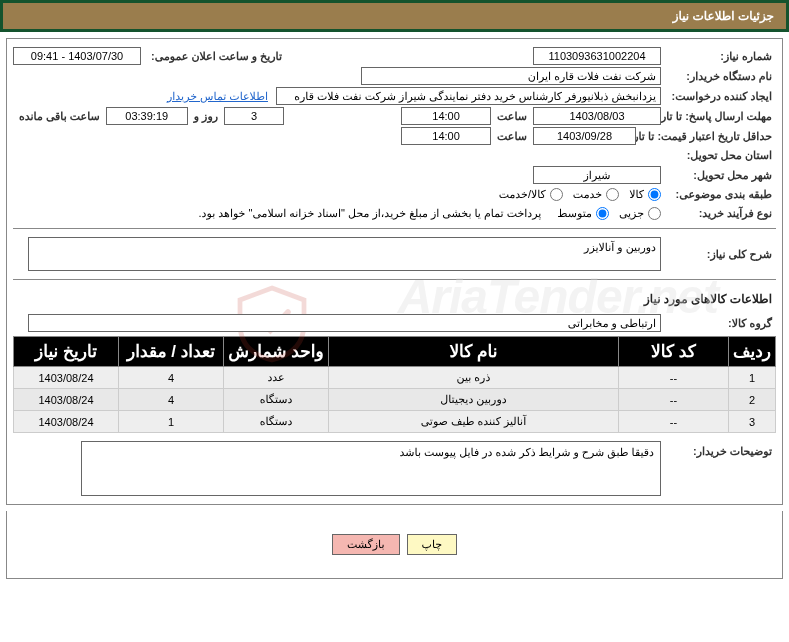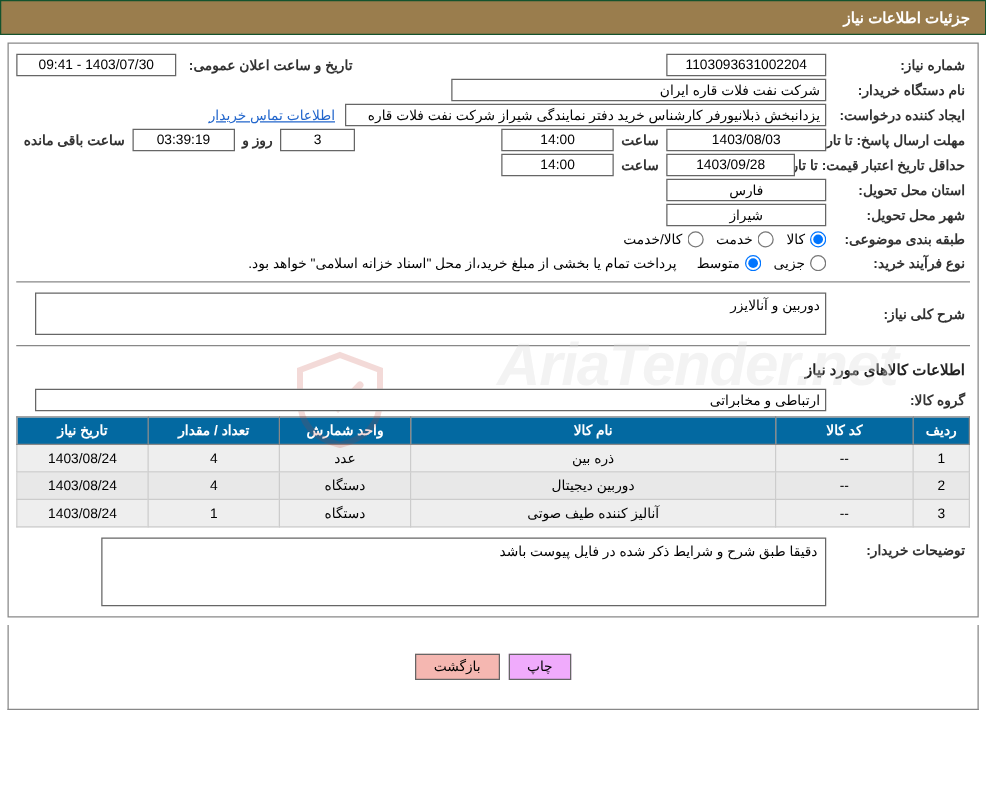--- a/index.html
+++ b/index.html
@@ -11,21 +11,21 @@
   direction: rtl;
   position: relative;
 }
 .header-bar {
   background: #8a6d3b;
   background: #9a7d4d;
   color: #fff;
   padding: 6px 12px;
   font-weight: bold;
   font-size: 12px;
-  border: 1px solid #14532d;
+  border: 3px solid #14532d;
 }
 .main-box {
   border: 1px solid #888;
   margin: 6px 6px 6px 6px;
   padding: 6px 6px 6px 6px;
   position: relative;
 }
 .watermark {
   position: absolute;
   top: 230px;
@@ -86,24 +86,24 @@
 .radio-item { display: inline-flex; align-items: flex-start; margin-left: 10px; }
 .radio-item input { margin-left: 4px; }
 .divider { border: none; border-top: 1px solid #888; margin: 6px 0; }
 .section-title { font-weight: bold; font-size: 12px; padding: 6px 4px; color: #222; }
 table.items {
   width: 100%;
   border-collapse: collapse;
   margin-top: 4px;
 }
 table.items th {
-  background: #0369a1;
+  background: #000000;
   color: #fff;
   padding: 4px;
-  font-size: 11px;
+  font-size: 17px;
   font-weight: bold;
   border: 1px solid #888;
 }
 table.items td {
   background: #eee;
   padding: 4px;
   border: 1px solid #ccc;
   text-align: center;
 }
 table.items tr:nth-child(even) td { background: #e8e8e8; }
@@ -127,21 +127,21 @@
 .btn {
   display: inline-block;
   padding: 3px 14px;
   border: 1px solid #666;
   font-family: inherit;
   font-size: 11px;
   cursor: pointer;
   margin: 15px 2px;
 }
 .btn-back { background: #f5b7b1; }
-.btn-print { background: #f0abfc; }
+.btn-print { background: #fef9c3; }
 .note-text { padding: 2px 6px; font-size: 11px; }
 </style>
 </head>
 <body>
 
 <div class="header-bar">جزئیات اطلاعات نیاز</div>
 
 <div class="main-box">
   <div class="watermark">AriaTender.net</div>
   <svg class="watermark-shield" viewBox="0 0 100 100">
@@ -182,21 +182,20 @@
 
   <div class="row">
     <span class="label label-w1" style="width:140px">حداقل تاریخ اعتبار قیمت: تا تاریخ:</span>
     <span class="field field-130" style="width:103px">1403/09/28</span>
     <span class="label label-sm">ساعت</span>
     <span class="field field-100">14:00</span>
   </div>
 
   <div class="row">
     <span class="label label-w1">استان محل تحویل:</span>
-    <span class="field field-130">فارس</span>
   </div>
 
   <div class="row">
     <span class="label label-w1">شهر محل تحویل:</span>
     <span class="field field-130">شیراز</span>
   </div>
 
   <div class="row">
     <span class="label label-w1">طبقه بندی موضوعی:</span>
     <span class="radio-item">

